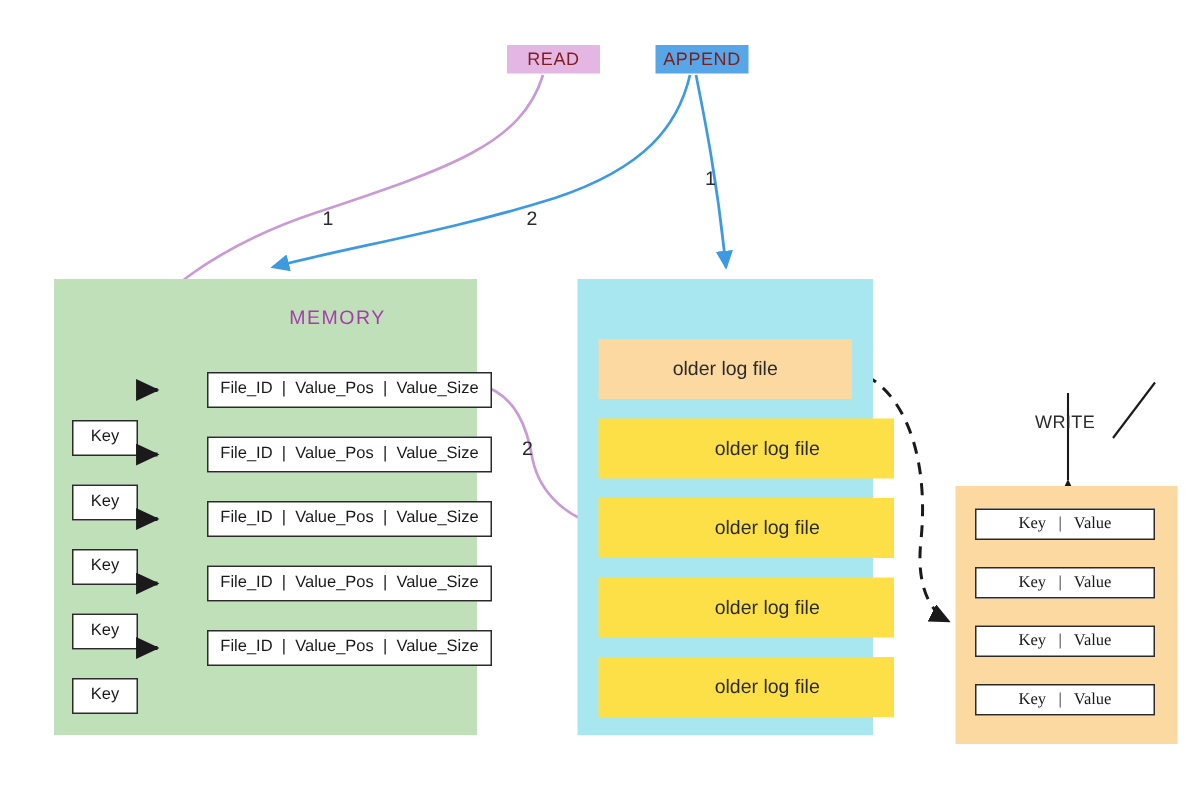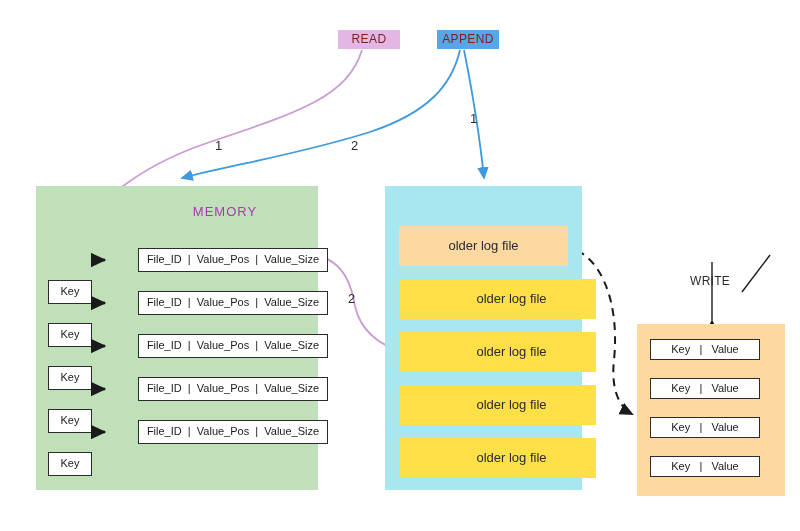--- a/index.html
+++ b/index.html
@@ -115,30 +115,31 @@
     background: #fbd9a0;
   }
   .disk-block.older {
     background: #fde047;
     padding-left: 28px;
   }
   
   .kv-row {
     position: absolute;
     left: 13px;
-    width: 110px;
+    width: 120px;
     height: 21px;
     background: #ffffff;
     border: 1.6px solid #2b2b2b;
     box-sizing: border-box;
     text-align: center;
     line-height: 18px;
     font-size: 11px;
     color: #1a1a1a;
     white-space: pre;
+    font-family: Liberation Serif, serif;
   }
   
   .edge-label {
     position: absolute;
     font-size: 13px;
     color: #2b2b2b;
   }
   #label-read-1 { left: 215px; top: 138px; }
   #label-write-2 { left: 351px; top: 138px; }
   #label-write-1 { left: 470px; top: 111px; }

